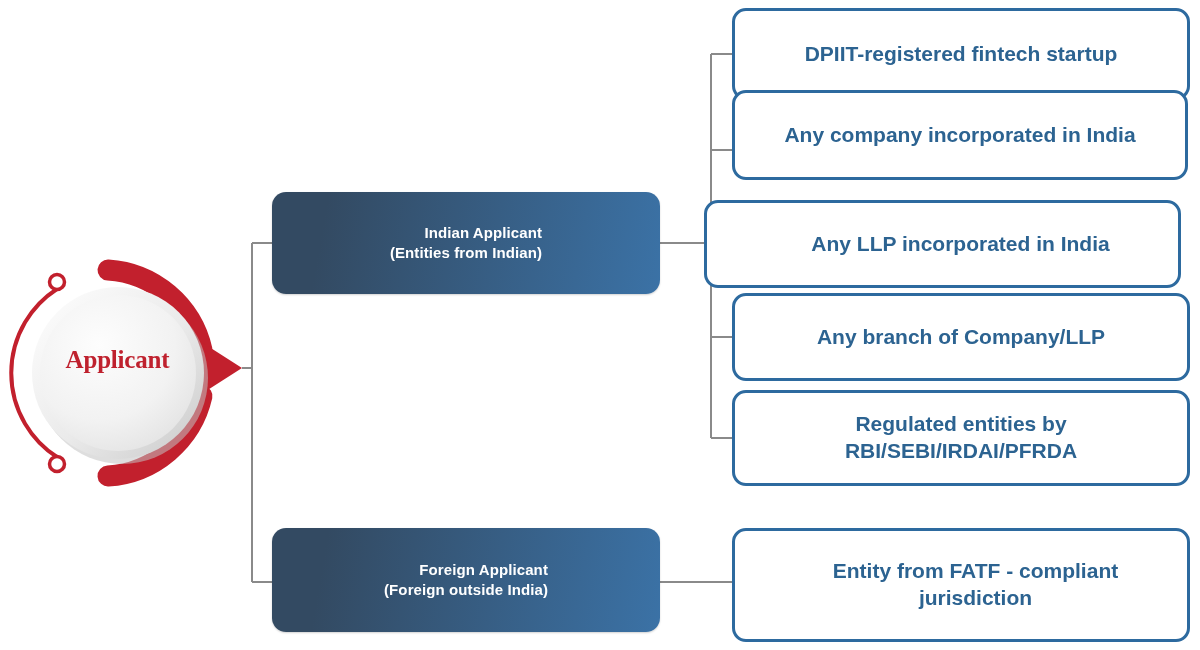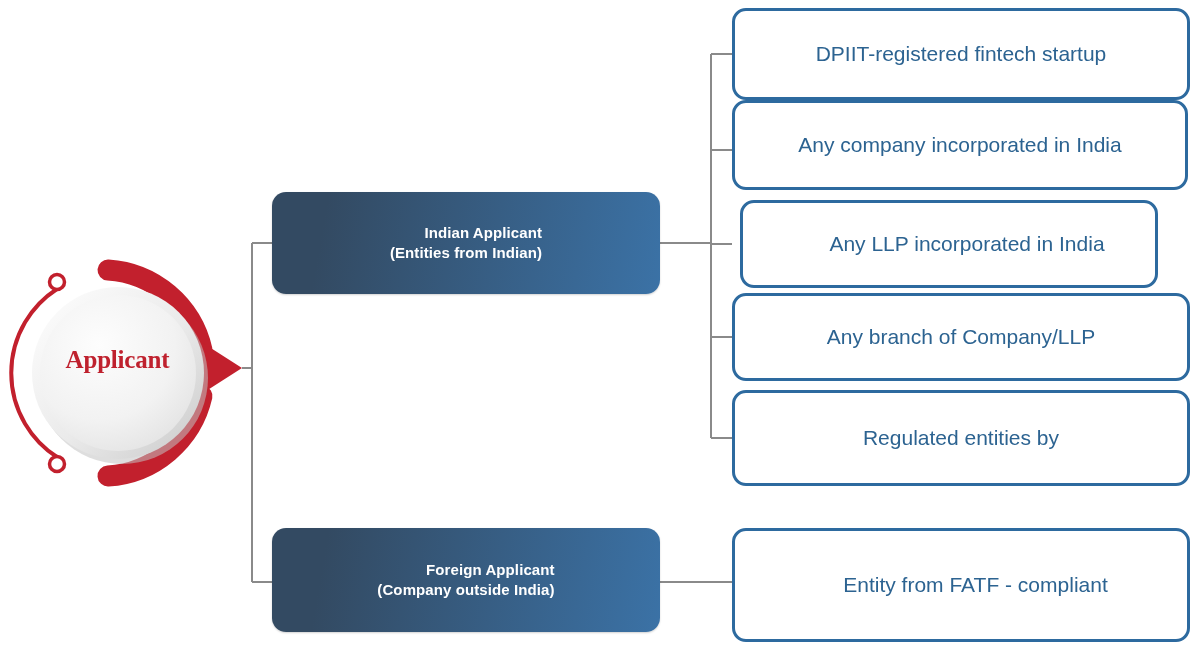--- a/index.html
+++ b/index.html
@@ -85,33 +85,34 @@
   .lvl2-box {
     position: absolute;
     z-index: 3;
     background: #ffffff;
     border: 3px solid #fca5a5;
     border-radius: 14px;
     display: flex;
     align-items: center;
     justify-content: center;
     box-sizing: border-box;
+    font-weight: bold;
   }
   .lvl2-text {
     text-align: center;
     color: #2c6391;
     font-size: 21px;
     line-height: 1.28;
     padding: 0 12px;
   }
   .lvl2-line { display: block; }
 
   #leaf-dpiit     { left: 732px; top: 8px;   width: 458px; height: 92px; }
-  #leaf-company   { left: 732px; top: 100px; width: 456px; height: 90px; }
-  #leaf-llp       { left: 740px; top: 200px; width: 418px; height: 88px; padding-left: 36px; }
+  #leaf-company   { left: 732px; top: 90px; width: 456px; height: 90px; }
+  #leaf-llp       { left: 704px; top: 200px; width: 477px; height: 88px; padding-left: 36px; }
   #leaf-branch    { left: 732px; top: 293px; width: 458px; height: 88px; align-items: center; }
   #leaf-regulated { left: 732px; top: 390px; width: 458px; height: 96px; }
   #leaf-fatf      { left: 732px; top: 528px; width: 458px; height: 114px; padding-left: 29px; }
 </style>
 </head>
 <body>
 
 <div id="canvas">
 
   <svg id="connectors" viewBox="0 0 1200 650" xmlns="http://www.w3.org/2000/svg">
@@ -171,21 +172,21 @@
   <div class="lvl1-box" id="box-indian" style="background: linear-gradient(100deg, rgb(51, 74, 98) 0%, rgb(51, 74, 98) 14%, rgb(59, 114, 166) 100%);">
     <div class="lvl1-inner">
       <span class="lvl1-line">Indian Applicant</span>
       <span class="lvl1-line">(Entities from Indian)</span>
     </div>
   </div>
 
   <div class="lvl1-box" id="box-foreign" style="background: linear-gradient(100deg, rgb(51, 74, 98) 0%, rgb(51, 74, 98) 14%, rgb(59, 114, 166) 100%);">
     <div class="lvl1-inner">
       <span class="lvl1-line">Foreign Applicant</span>
-      <span class="lvl1-line">(Company outside India)</span>
+      <span class="lvl1-line">(Foreign outside India)</span>
     </div>
   </div>
 
   <div class="lvl2-box" id="leaf-dpiit" style="border-color: rgb(45, 106, 159);">
     <div class="lvl2-text" style="color: rgb(44, 99, 145);">
       <span class="lvl2-line">DPIIT-registered fintech startup</span>
     </div>
   </div>
 
   <div class="lvl2-box" id="leaf-company" style="border-color: rgb(45, 106, 159);">
@@ -202,22 +203,24 @@
 
   <div class="lvl2-box" id="leaf-branch" style="border-color: rgb(45, 106, 159);">
     <div class="lvl2-text" style="color: rgb(44, 99, 145);">
       <span class="lvl2-line">Any branch of Company/LLP</span>
     </div>
   </div>
 
   <div class="lvl2-box" id="leaf-regulated" style="border-color: rgb(45, 106, 159);">
     <div class="lvl2-text" style="color: rgb(44, 99, 145);">
       <span class="lvl2-line">Regulated entities by</span>
+      <span class="lvl2-line">RBI/SEBI/IRDAI/PFRDA</span>
     </div>
   </div>
 
   <div class="lvl2-box" id="leaf-fatf" style="border-color: rgb(45, 106, 159);">
     <div class="lvl2-text" style="color: rgb(44, 99, 145);">
       <span class="lvl2-line">Entity from FATF - compliant</span>
+      <span class="lvl2-line">jurisdiction</span>
     </div>
   </div>
 
 </div>
 
 </body></html>

